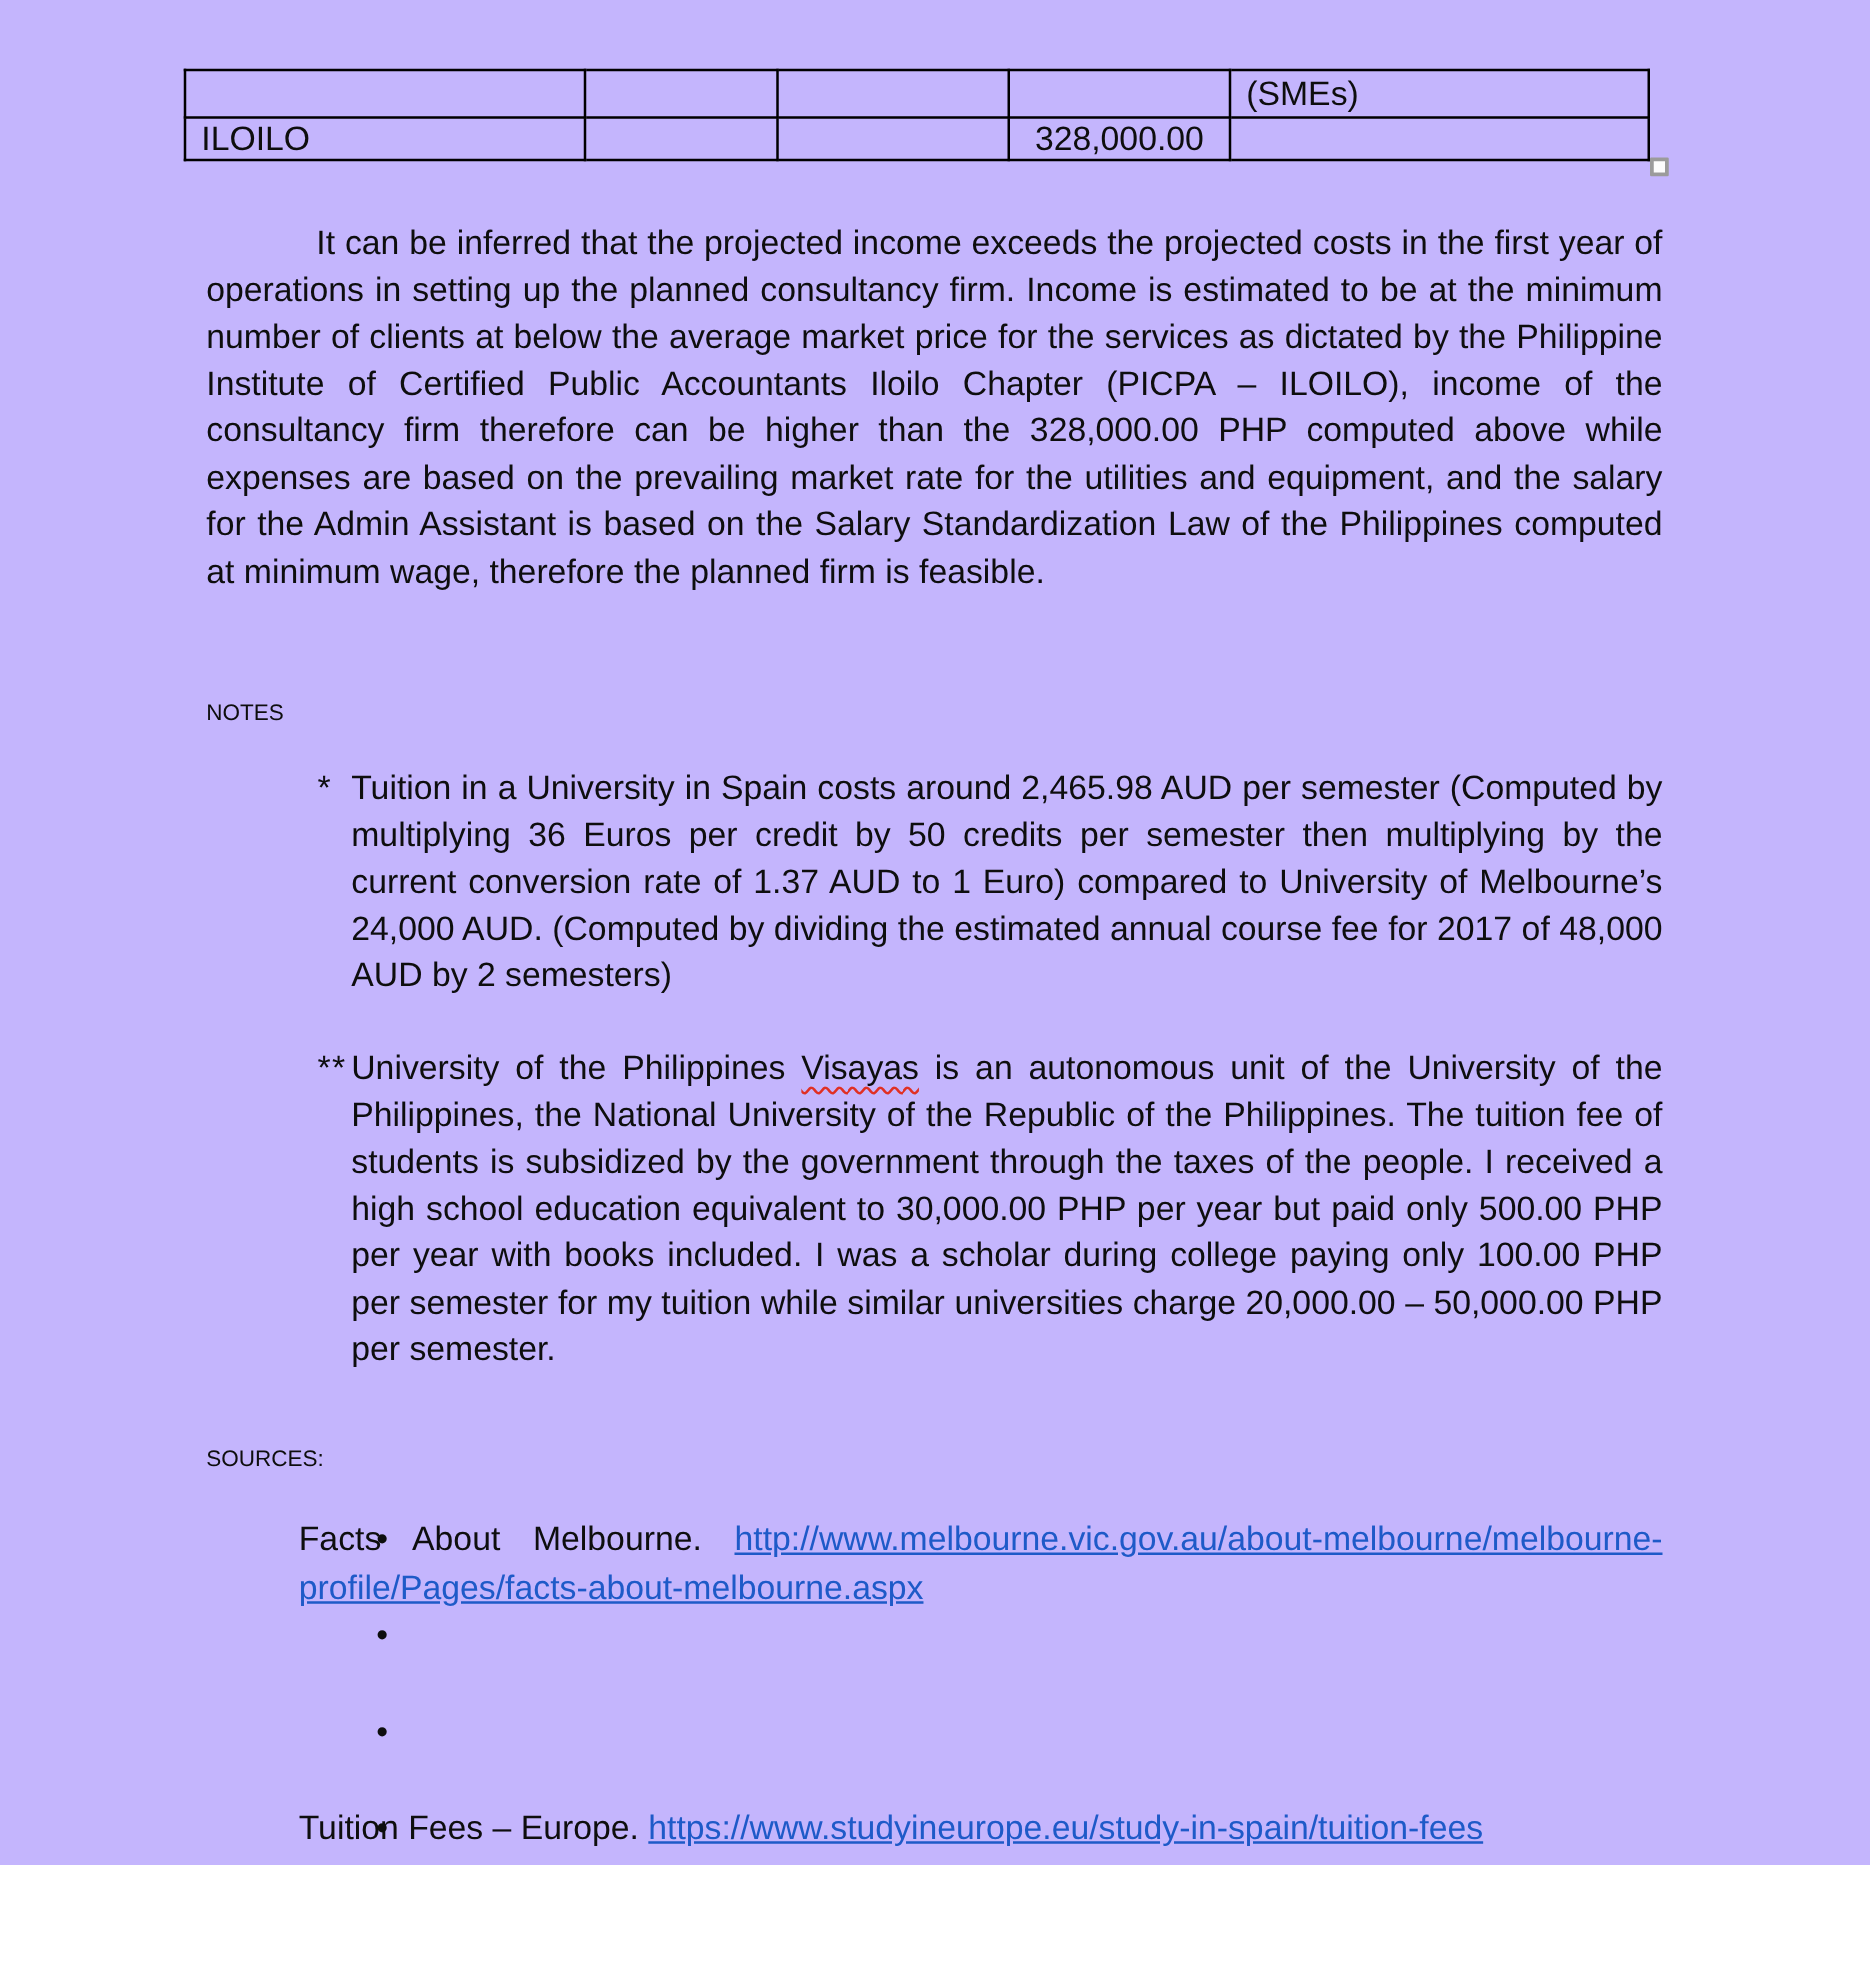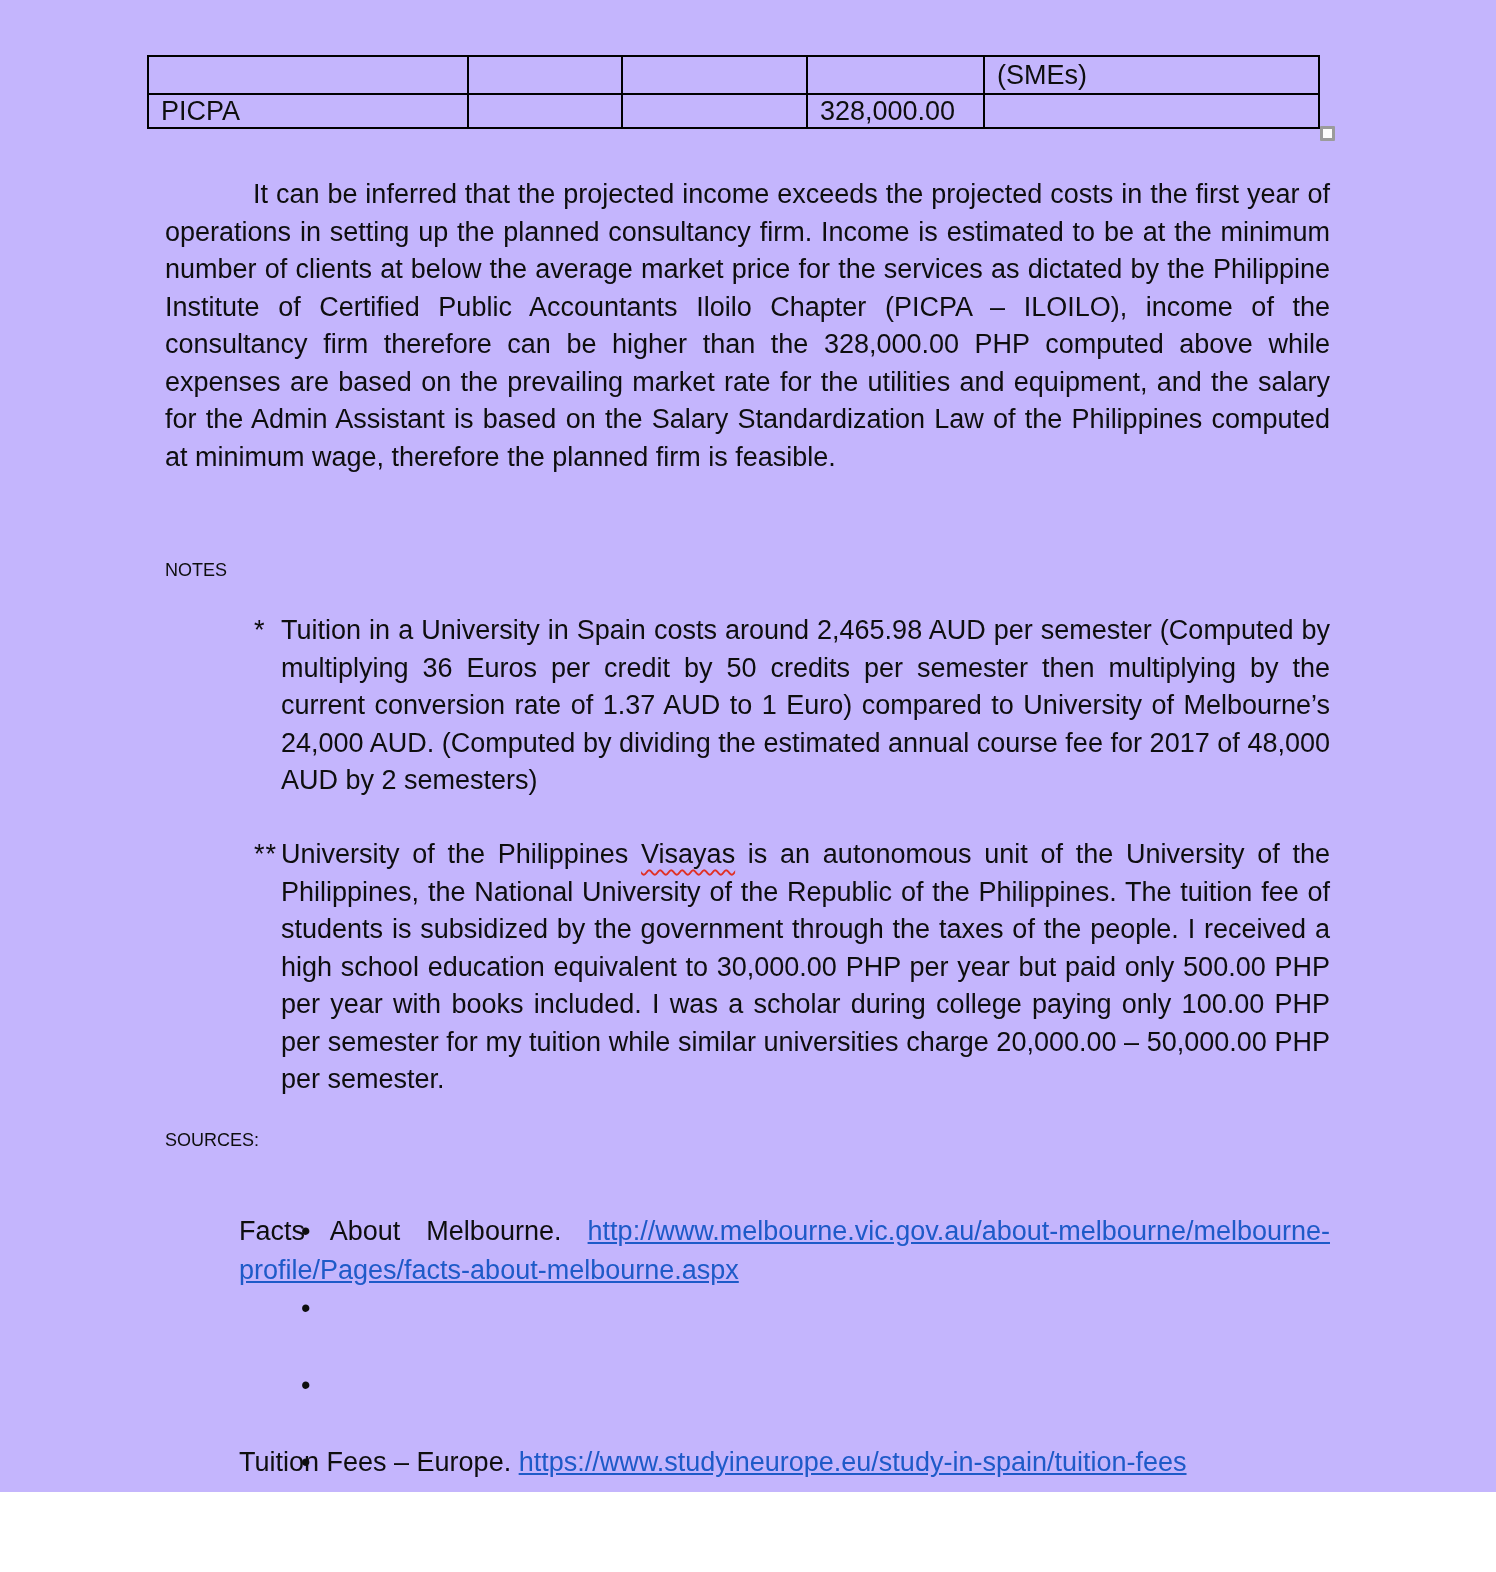--- a/index.html
+++ b/index.html
@@ -25,21 +25,21 @@
   .doc-table td {
     border: 2px solid #000;
     font-size: 27px;
     padding: 0 12px;
     vertical-align: middle;
     overflow: hidden;
     white-space: nowrap;
   }
   .doc-table tr.row-1 td { height: 36px; }
   .doc-table tr.row-2 td { height: 32px; }
-  .cell-amount { text-align: left; }
+  .cell-amount { text-align: center; }
 
   .resize-handle {
     position: absolute;
     left: 1320px;
     top: 126px;
     width: 9px;
     height: 9px;
     background: #fcfcfc;
     border: 3px solid #9b9b9b;
     border-radius: 1px;
@@ -60,21 +60,21 @@
 
   
   .section-heading {
     position: absolute;
     left: 165px;
     margin: 0;
     font-size: 18px;
     font-weight: normal;
   }
   .notes-heading { top: 560px; }
-  .sources-heading { top: 1130px; }
+  .sources-heading { top: 1157px; }
 
   
   .note-item {
     position: absolute;
     left: 165px;
     width: 1165px;
     font-size: 27px;
     line-height: 37.5px;
   }
   .note-1 { top: 612px; }
@@ -133,21 +133,21 @@
     </colgroup>
     <tbody>
       <tr class="row-1">
         <td></td>
         <td></td>
         <td></td>
         <td></td>
         <td>(SMEs)</td>
       </tr>
       <tr class="row-2">
-        <td>PICPA</td>
+        <td>ILOILO</td>
         <td></td>
         <td></td>
         <td class="cell-amount">328,000.00</td>
         <td></td>
       </tr>
     </tbody>
   </table>
   <div class="resize-handle"></div>
 
   <p class="body-para">It can be inferred that the projected income exceeds the projected costs in the first year of operations in setting up the planned consultancy firm. Income is estimated to be at the minimum number of clients at below the average market price for the services as dictated by the Philippine Institute of Certified Public Accountants Iloilo Chapter (PICPA – ILOILO), income of the consultancy firm therefore can be higher than the 328,000.00 PHP computed above while expenses are based on the prevailing market rate for the utilities and equipment, and the salary for the Admin Assistant is based on the Salary Standardization Law of the Philippines computed at minimum wage, therefore the planned firm is feasible.</p>

